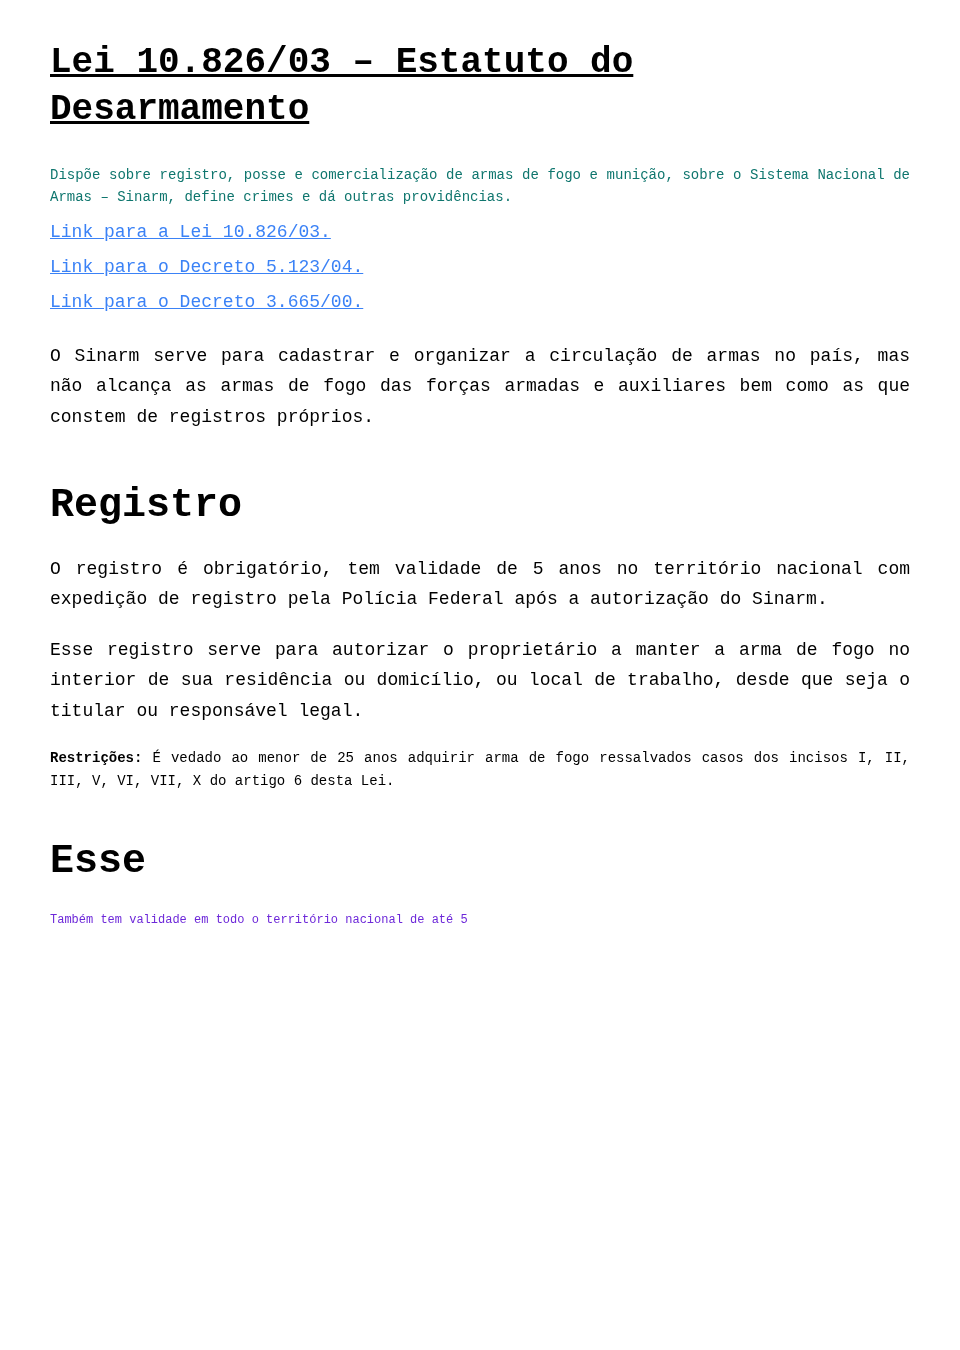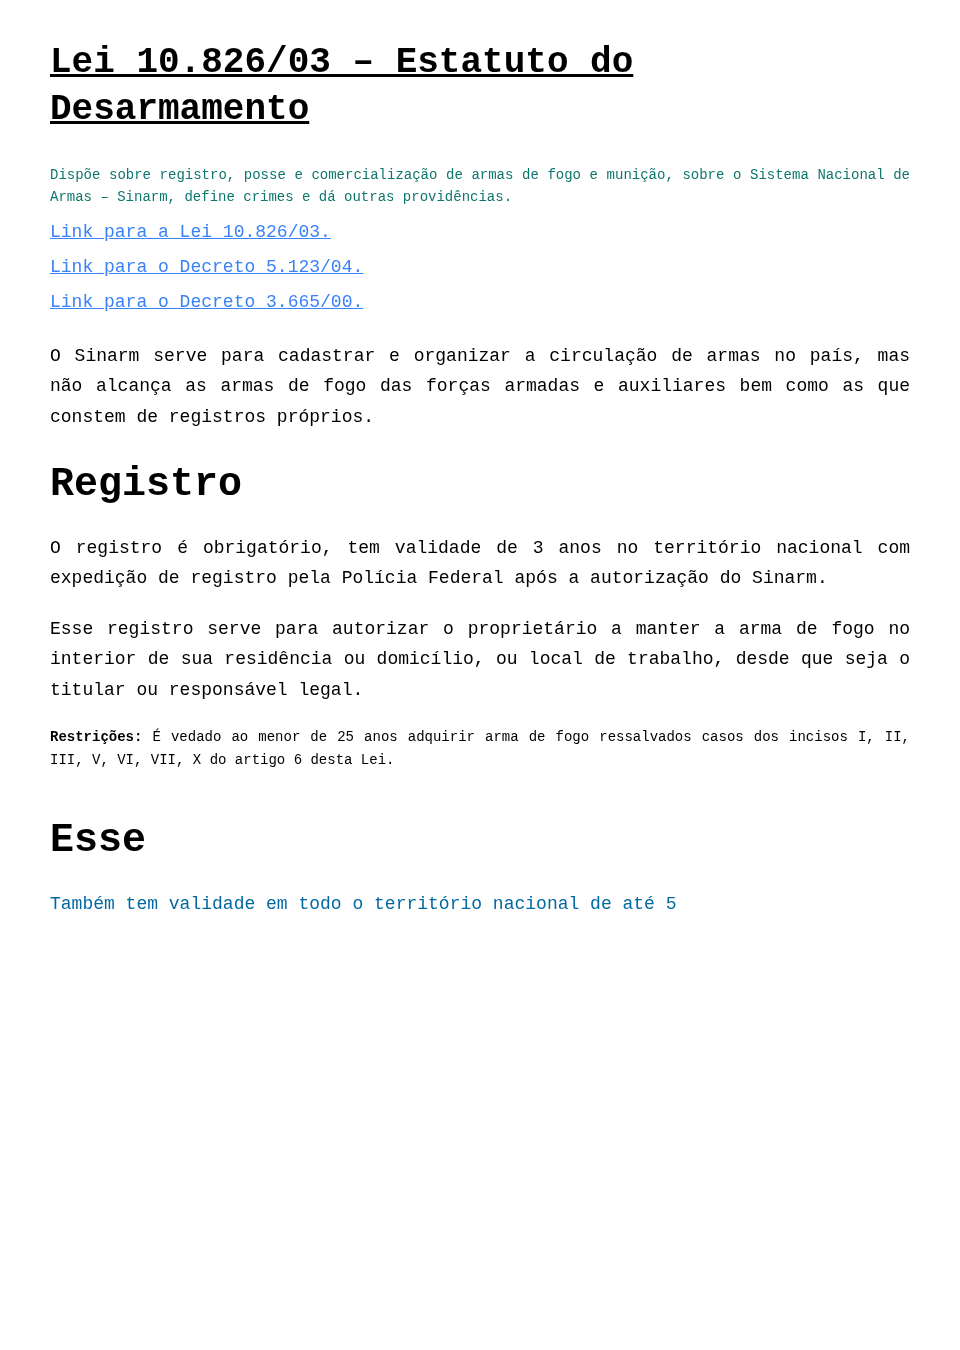--- a/index.html
+++ b/index.html
@@ -43,21 +43,21 @@
     }
 
     .links-section {
       margin-bottom: 24px;
     }
 
     .description {
       font-size: 18px;
       color: #000000;
       text-align: justify;
-      margin-bottom: 20px;
+      margin-bottom: 41px;
       line-height: 1.7;
     }
 
     .section-title {
       font-size: 40px;
       font-weight: bold;
       color: #000000;
       margin-bottom: 16px;
       margin-top: 10px;
     }
@@ -80,22 +80,22 @@
 
     .restrictions strong {
       font-weight: bold;
     }
 
     .porte-section {
       margin-top: 10px;
     }
 
     .porte-body {
-      font-size: 18px;
-      color: #0369a1;
+      font-size: 12px;
+      color: #6d28d9;
       text-align: justify;
       line-height: 1.7;
     }
   </style>
 </head>
 <body>
 
 <h1 class="page-title">Lei 10.826/03 – Estatuto do Desarmamento</h1>
 
 <p class="subtitle">Dispõe sobre registro, posse e comercialização de armas de fogo e munição, sobre o Sistema Nacional de Armas – Sinarm, define crimes e dá outras providências.</p>
@@ -104,21 +104,21 @@
   <a class="link-item" href="#">Link para a Lei 10.826/03.</a>
   <a class="link-item" href="#">Link para o Decreto 5.123/04.</a>
   <a class="link-item" href="#">Link para o Decreto 3.665/00.</a>
 </div>
 
 <p class="description">O Sinarm serve para cadastrar e organizar a circulação de armas no país, mas não alcança as armas de fogo das forças armadas e auxiliares bem como as que constem de registros próprios.</p>
 
 <div class="registro-section">
   <h2 class="section-title">Registro</h2>
 
-  <p class="section-body">O registro é obrigatório, tem validade de 3 anos no território nacional com expedição de registro pela Polícia Federal após a autorização do Sinarm.</p>
+  <p class="section-body">O registro é obrigatório, tem validade de 5 anos no território nacional com expedição de registro pela Polícia Federal após a autorização do Sinarm.</p>
 
   <p class="section-body">Esse registro serve para autorizar o proprietário a manter a arma de fogo no interior de sua residência ou domicílio, ou local de trabalho, desde que seja o titular ou responsável legal.</p>
 
   <p class="restrictions">
     <strong>Restrições:</strong><span> É vedado ao menor de 25 anos adquirir arma de fogo ressalvados casos dos incisos I, II, III, V, VI, VII, X do artigo 6 desta Lei.</span>
   </p>
 </div>
 
 <div class="porte-section">
   <h2 class="section-title">Esse</h2>

